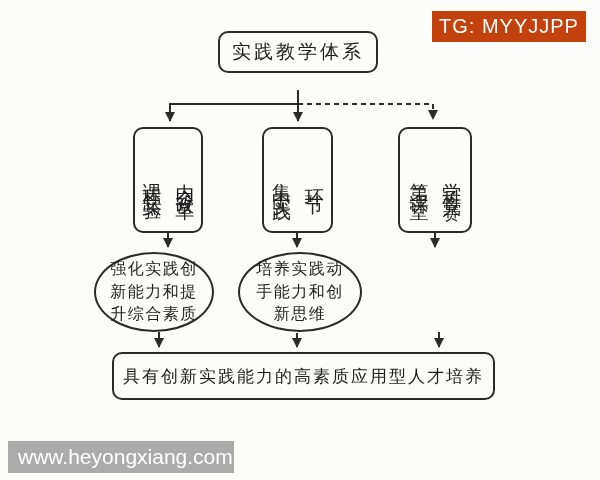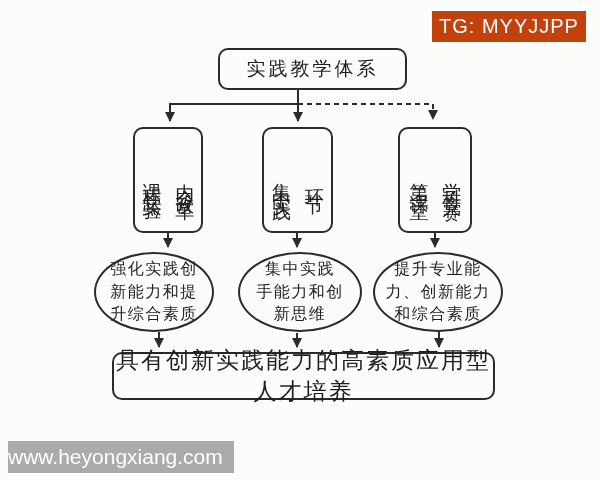--- a/index.html
+++ b/index.html
@@ -15,47 +15,47 @@
     font-size:20px; letter-spacing:1px;
     display:flex; align-items:center; justify-content:center;
   }
   .connectors{ position:absolute; left:0; top:0; pointer-events:none; }
   .node{
     position:absolute; box-sizing:border-box;
     border:2px solid #2b2b2b; border-radius:10px;
     display:flex; align-items:center; justify-content:center;
     text-align:center; background:transparent;
   }
-  .root{ left:218px; top:48px; width:189px; height:42px;
+  .root{ left:218px; top:31px; width:160px; height:42px;
          font-size:19px; letter-spacing:3px; }
   .vbox{ top:127px; height:106px; }
   #b1{ left:133px; width:70px; }
   #b2{ left:262px; width:71px; }
   #b3{ left:398px; width:74px; }
   .vtext{
     writing-mode:vertical-lr; text-orientation:upright;
     white-space:pre-line; font-size:19px; letter-spacing:6px; line-height:1.72;
   }
   .ellipse{ border-radius:50%; }
   #e1{ left:94px;  top:252px; width:120px; height:80px; }
   #e2{ left:238px; top:252px; width:124px; height:80px; }
   #e3{ left:373px; top:252px; width:130px; height:80px; }
   .etext{ font-size:16px; line-height:1.42; letter-spacing:1.5px; white-space:pre-line; }
   .goal{ left:112px; top:352px; width:383px; height:48px;
-         font-size:23px; letter-spacing:2px; }
+         font-size:17px; letter-spacing:2px; }
   .caption{
     position:absolute; left:90px; top:409px; width:370px;
     text-align:center; font-size:19px; letter-spacing:2px;
   }
   .watermark{
     position:absolute; left:8px; top:441px; width:226px; height:32px;
     background:#ababab; color:#ffffff;
     font-family:"Liberation Sans","DejaVu Sans",sans-serif;
     font-size:21px; display:flex; align-items:center;
-    box-sizing:border-box;
+    padding-left:10px; box-sizing:border-box;
   }
 </style>
 </head>
 <body>
 
 <div class="stage">
 
   <div class="badge">
     <span>TG: MYYJJPP</span>
   </div>
@@ -95,28 +95,23 @@
     <span class="vtext">第二课堂
 学科竞赛</span>
   </div>
 
   <div class="node ellipse" id="e1">
     <span class="etext">强化实践创
 新能力和提
 升综合素质</span>
   </div>
   <div class="node ellipse" id="e2">
-    <span class="etext">集中实践
+    <span class="etext">培养实践动
 手能力和创
 新思维</span>
-  </div>
-  <div class="node ellipse" id="e3">
-    <span class="etext">提升专业能
-力、创新能力
-和综合素质</span>
   </div>
 
   <div class="node goal">
     <span>具有创新实践能力的高素质应用型人才培养</span>
   </div>
 
 
   <div class="watermark">
     <span>www.heyongxiang.com</span>
   </div>

